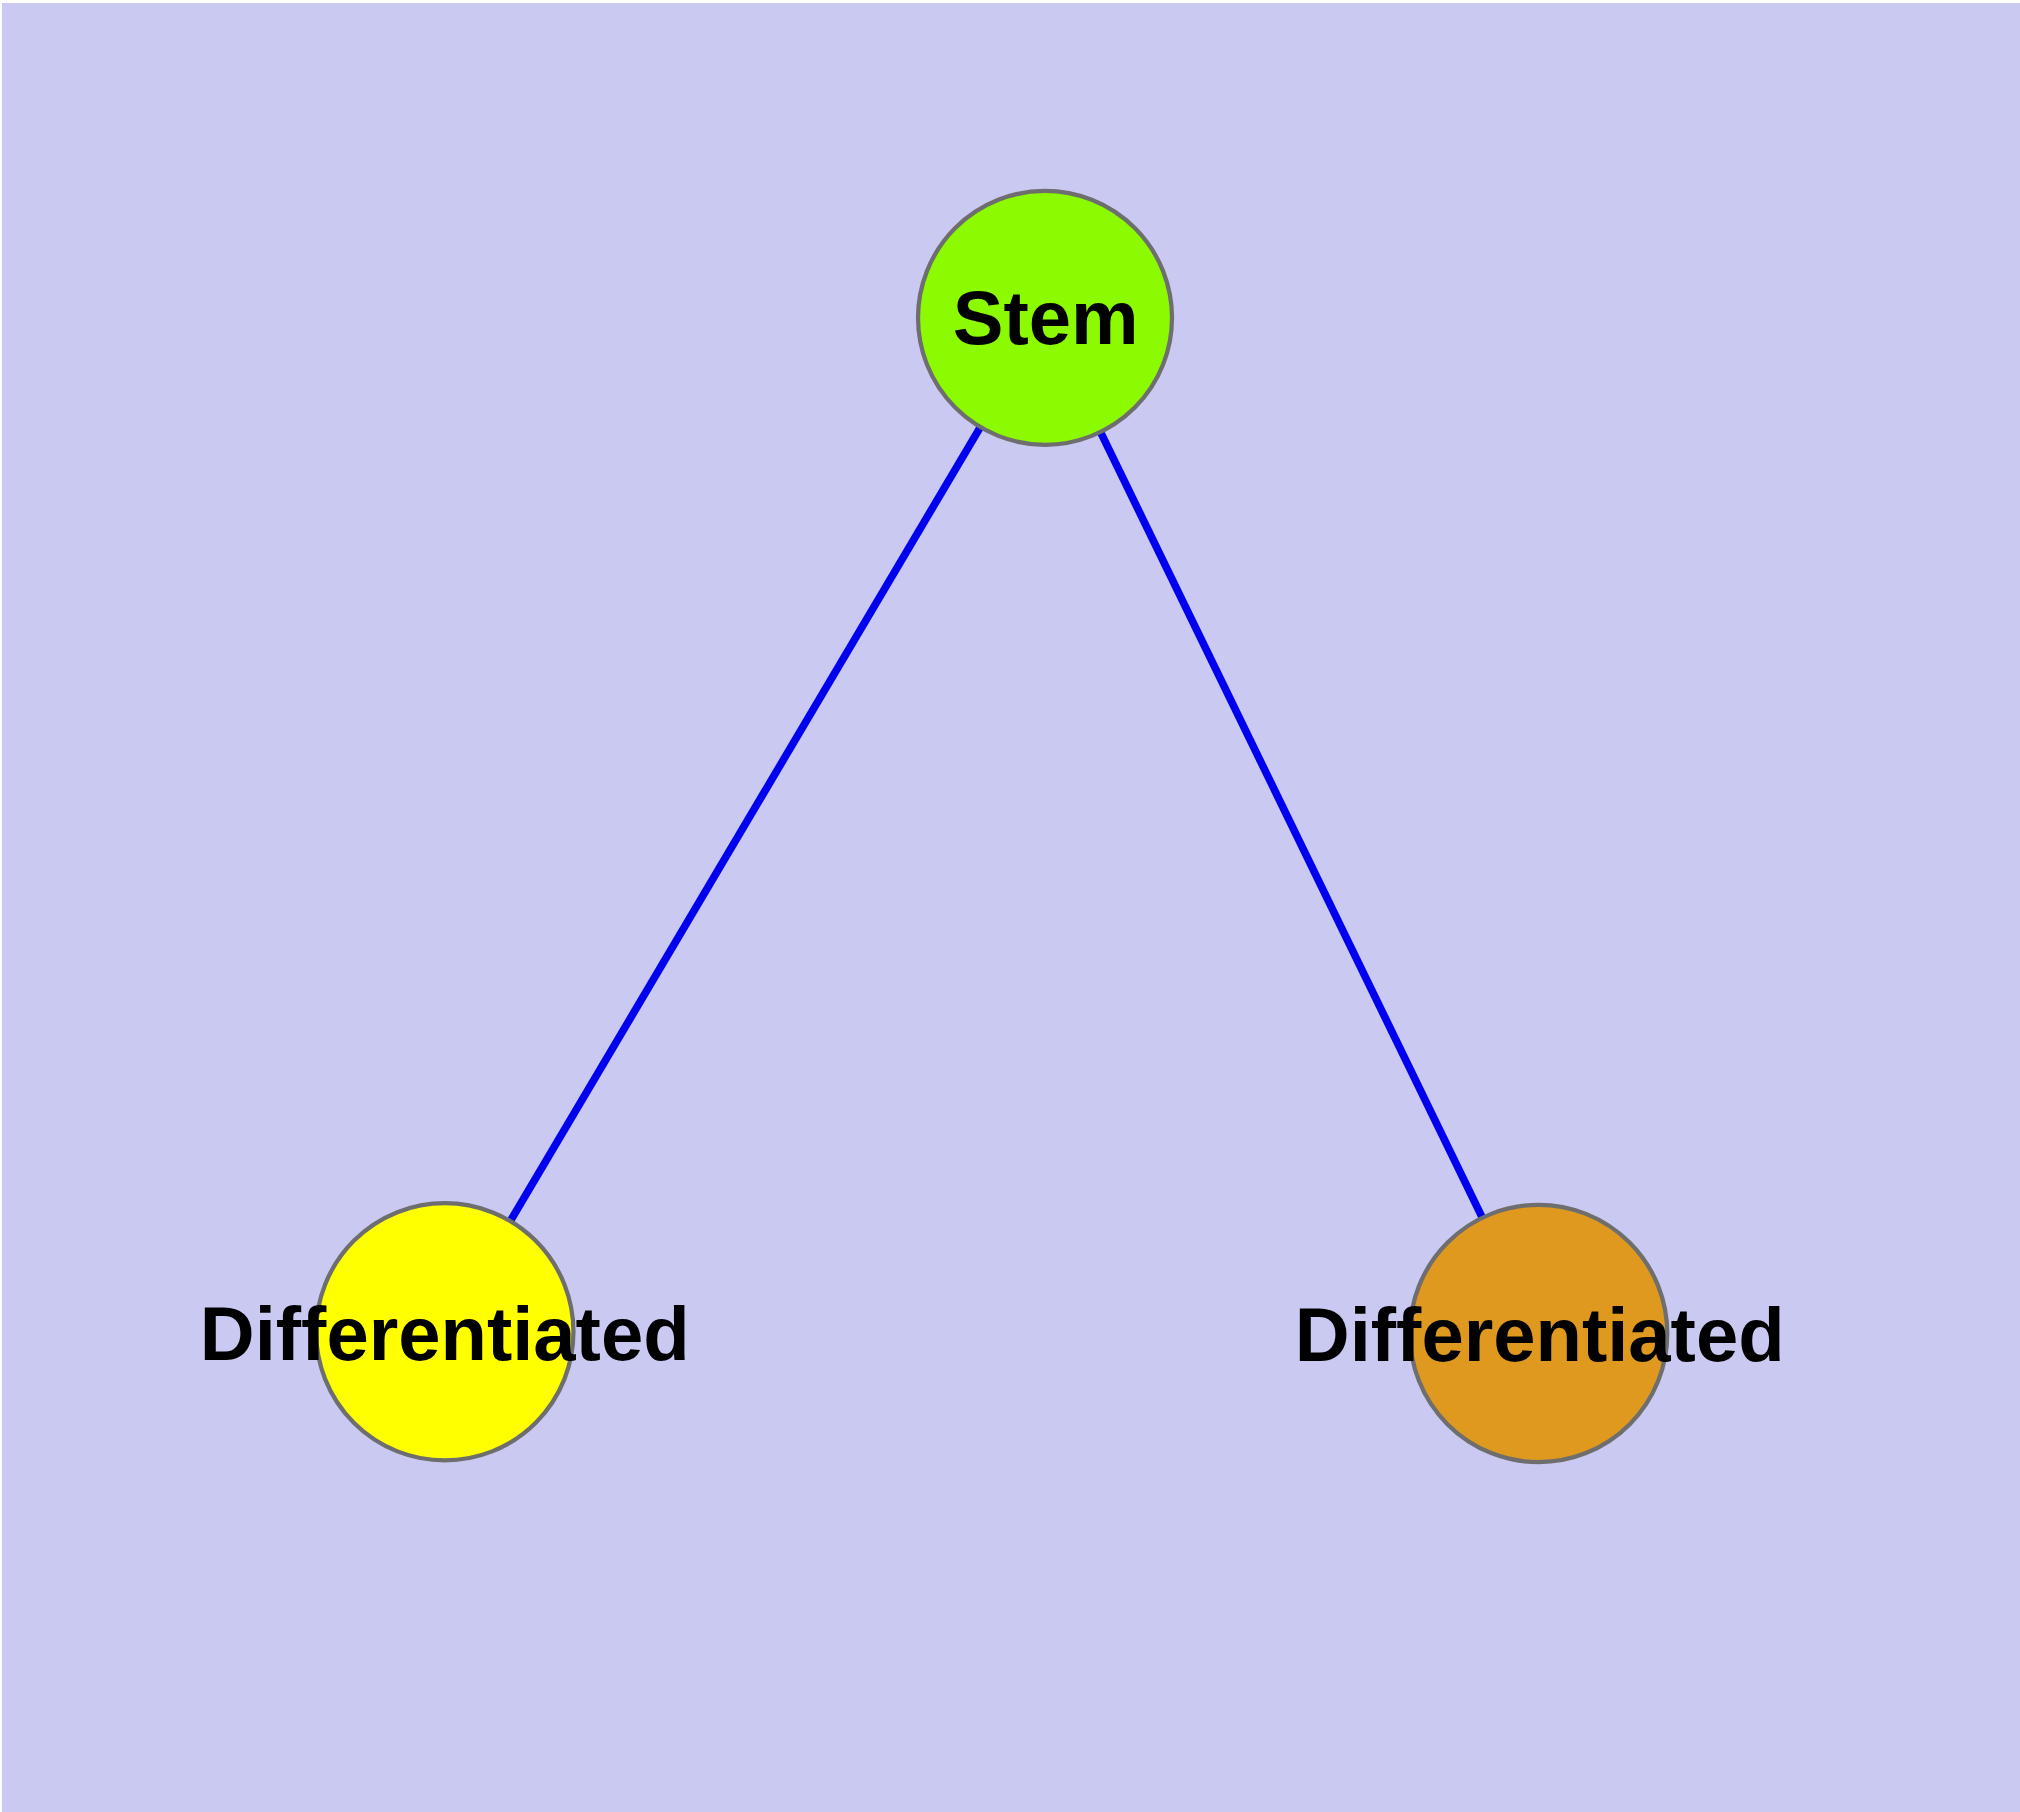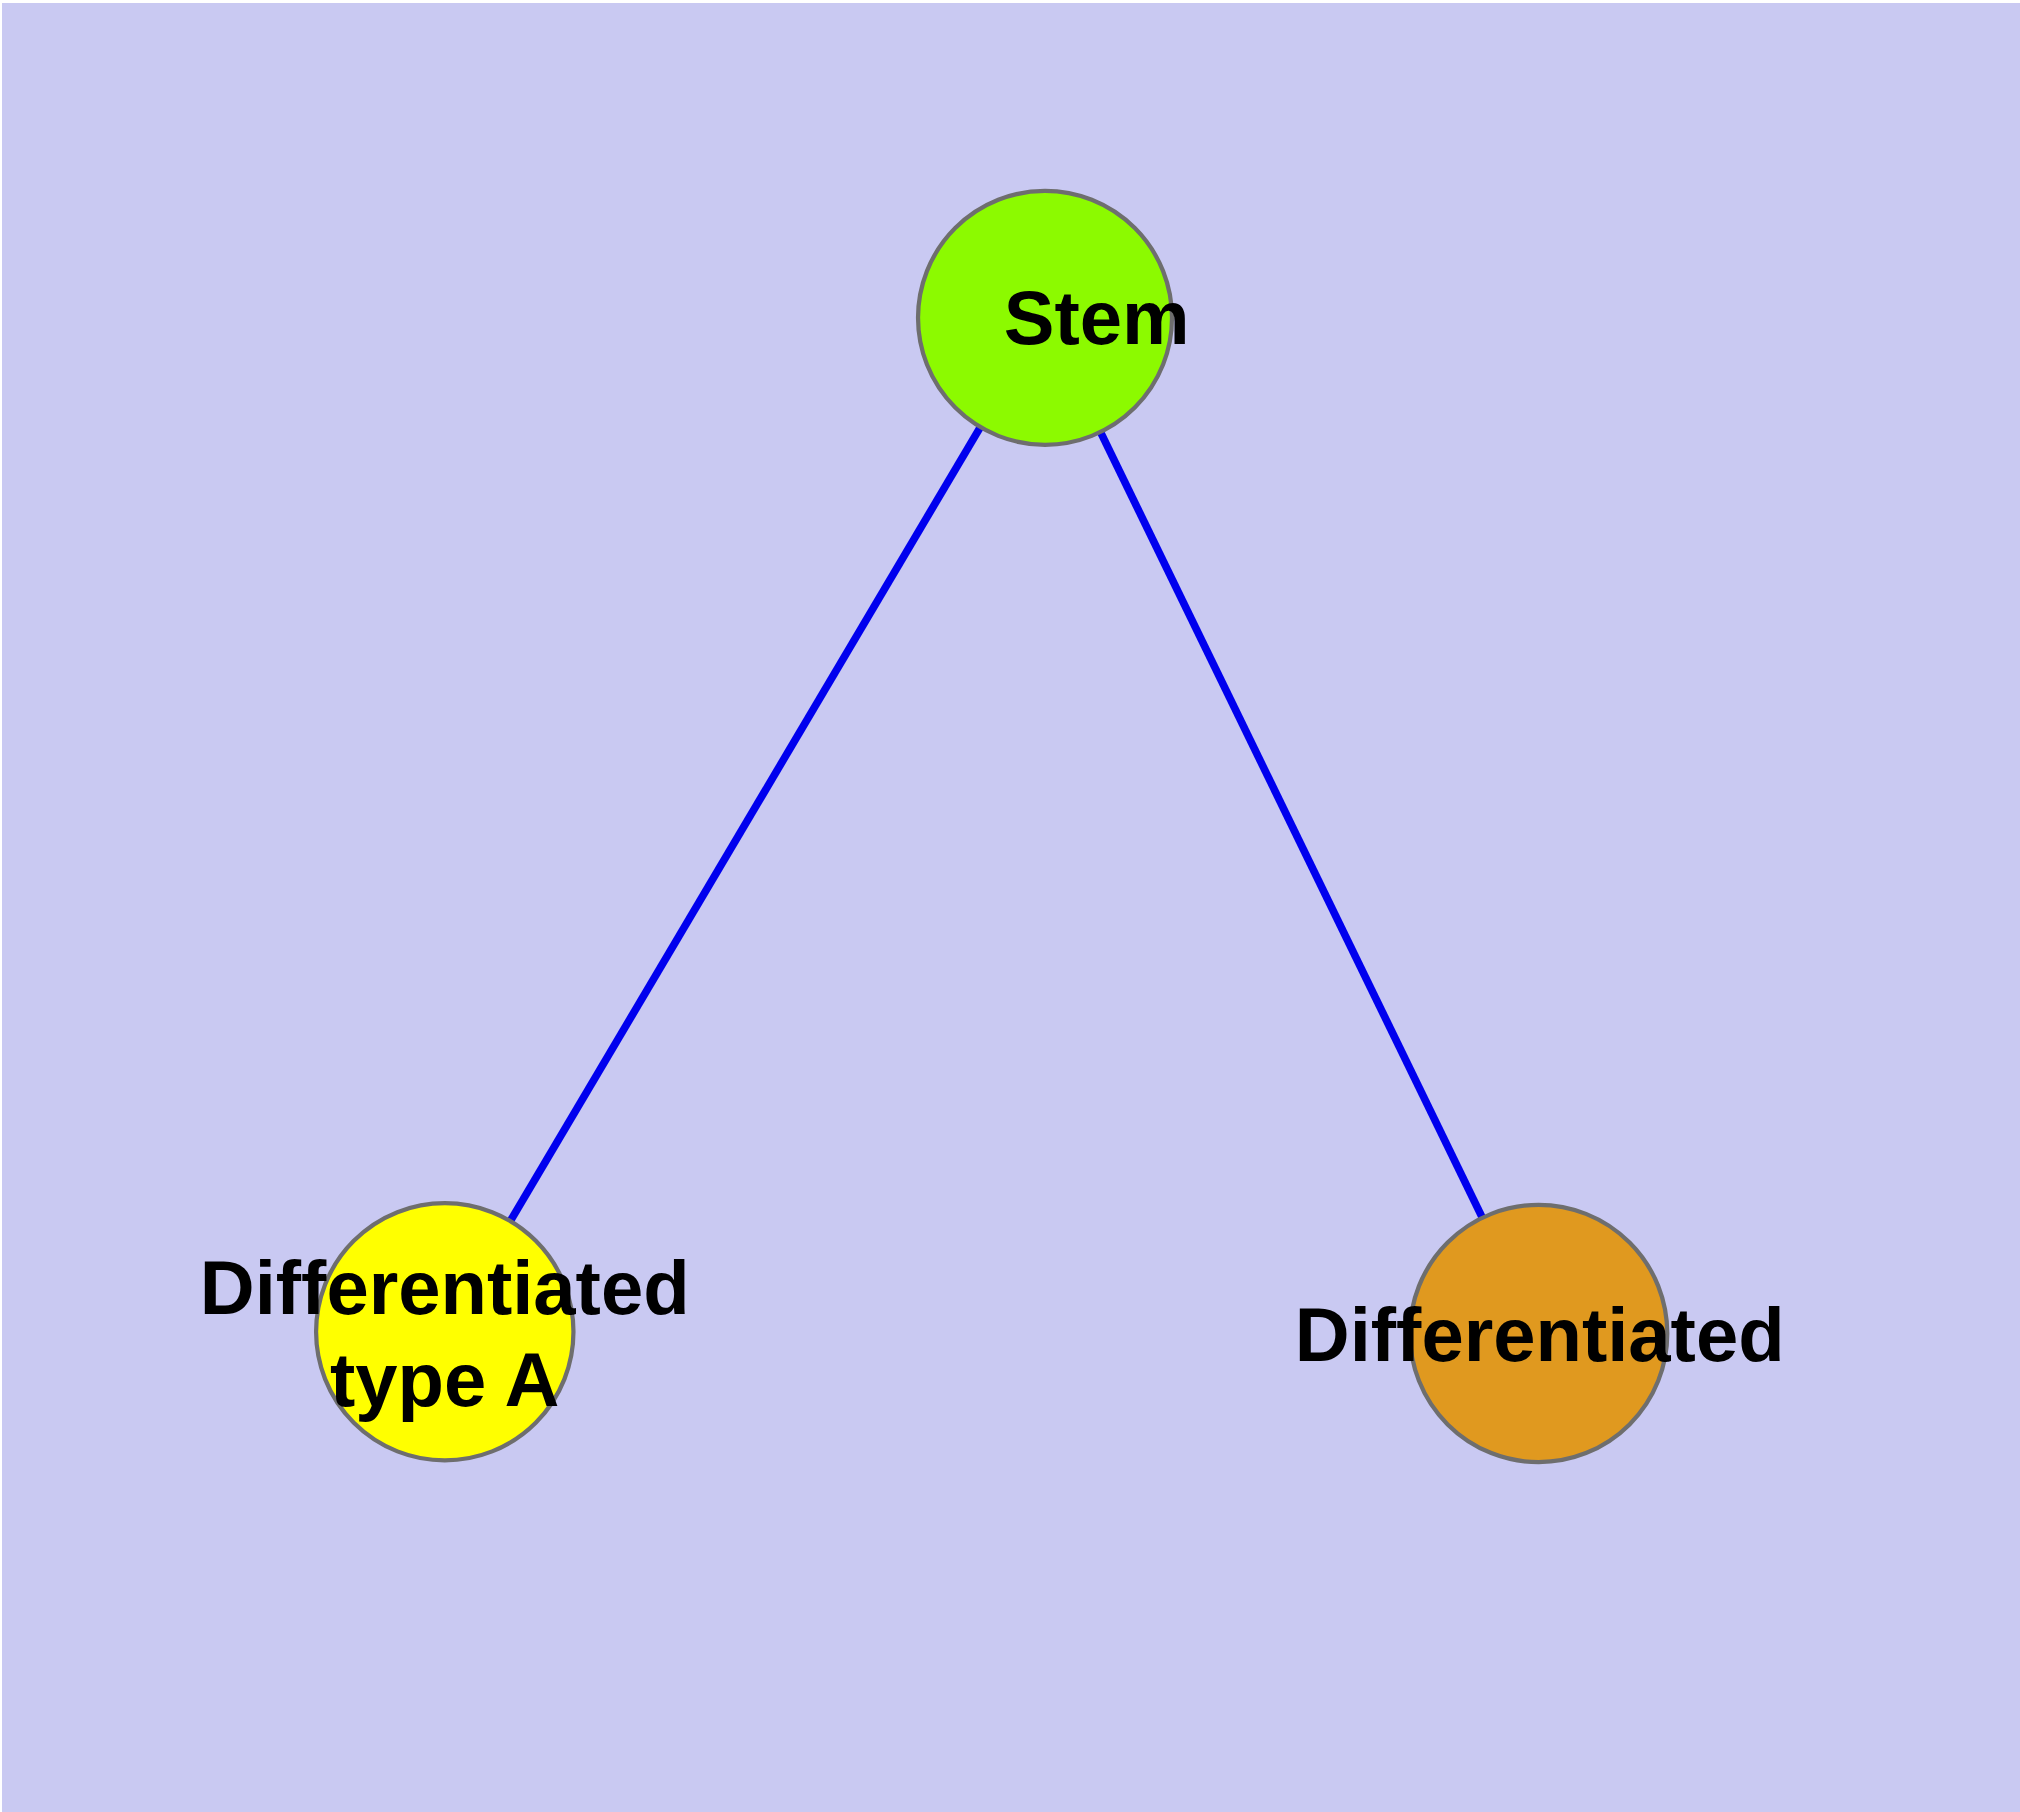--- a/index.html
+++ b/index.html
@@ -47,27 +47,26 @@
 
   <svg class="diagram-svg" viewBox="0 0 2384 2138" preserveAspectRatio="none">
     <line x1="1232" y1="372" x2="523" y2="1570" stroke="#0000EE" stroke-width="9"></line>
     <line x1="1232" y1="372" x2="1815" y2="1572" stroke="#0000EE" stroke-width="9"></line>
 
     <circle cx="1232" cy="372" r="150" fill="#8CFA00" stroke="#6E6E6E" stroke-width="5"></circle>
     <circle cx="523" cy="1570" r="152" fill="#FFFF00" stroke="#6E6E6E" stroke-width="5"></circle>
     <circle cx="1815" cy="1572" r="152" fill="#E0991F" stroke="#6E6E6E" stroke-width="5"></circle>
   </svg>
 
-  <div class="node-label" style="left: 1095px; top: 315px; color: rgb(0, 0, 0);">
+  <div class="node-label" style="left: 1044px; top: 315px; color: rgb(0, 0, 0);">
     <span class="line">Stem</span>
   </div>
 
   <div class="node-label" style="left: 443px; top: 1331px; color: rgb(0, 0, 0);">
     <span class="line">Differentiated</span>
-    <span class="line">type A</span>
   </div>
 
   <div class="node-label" style="left: 1538px; top: 1332px; color: rgb(0, 0, 0);">
     <span class="line">Differentiated</span>
   </div>
 
 </div>
 
 
 </body></html>

